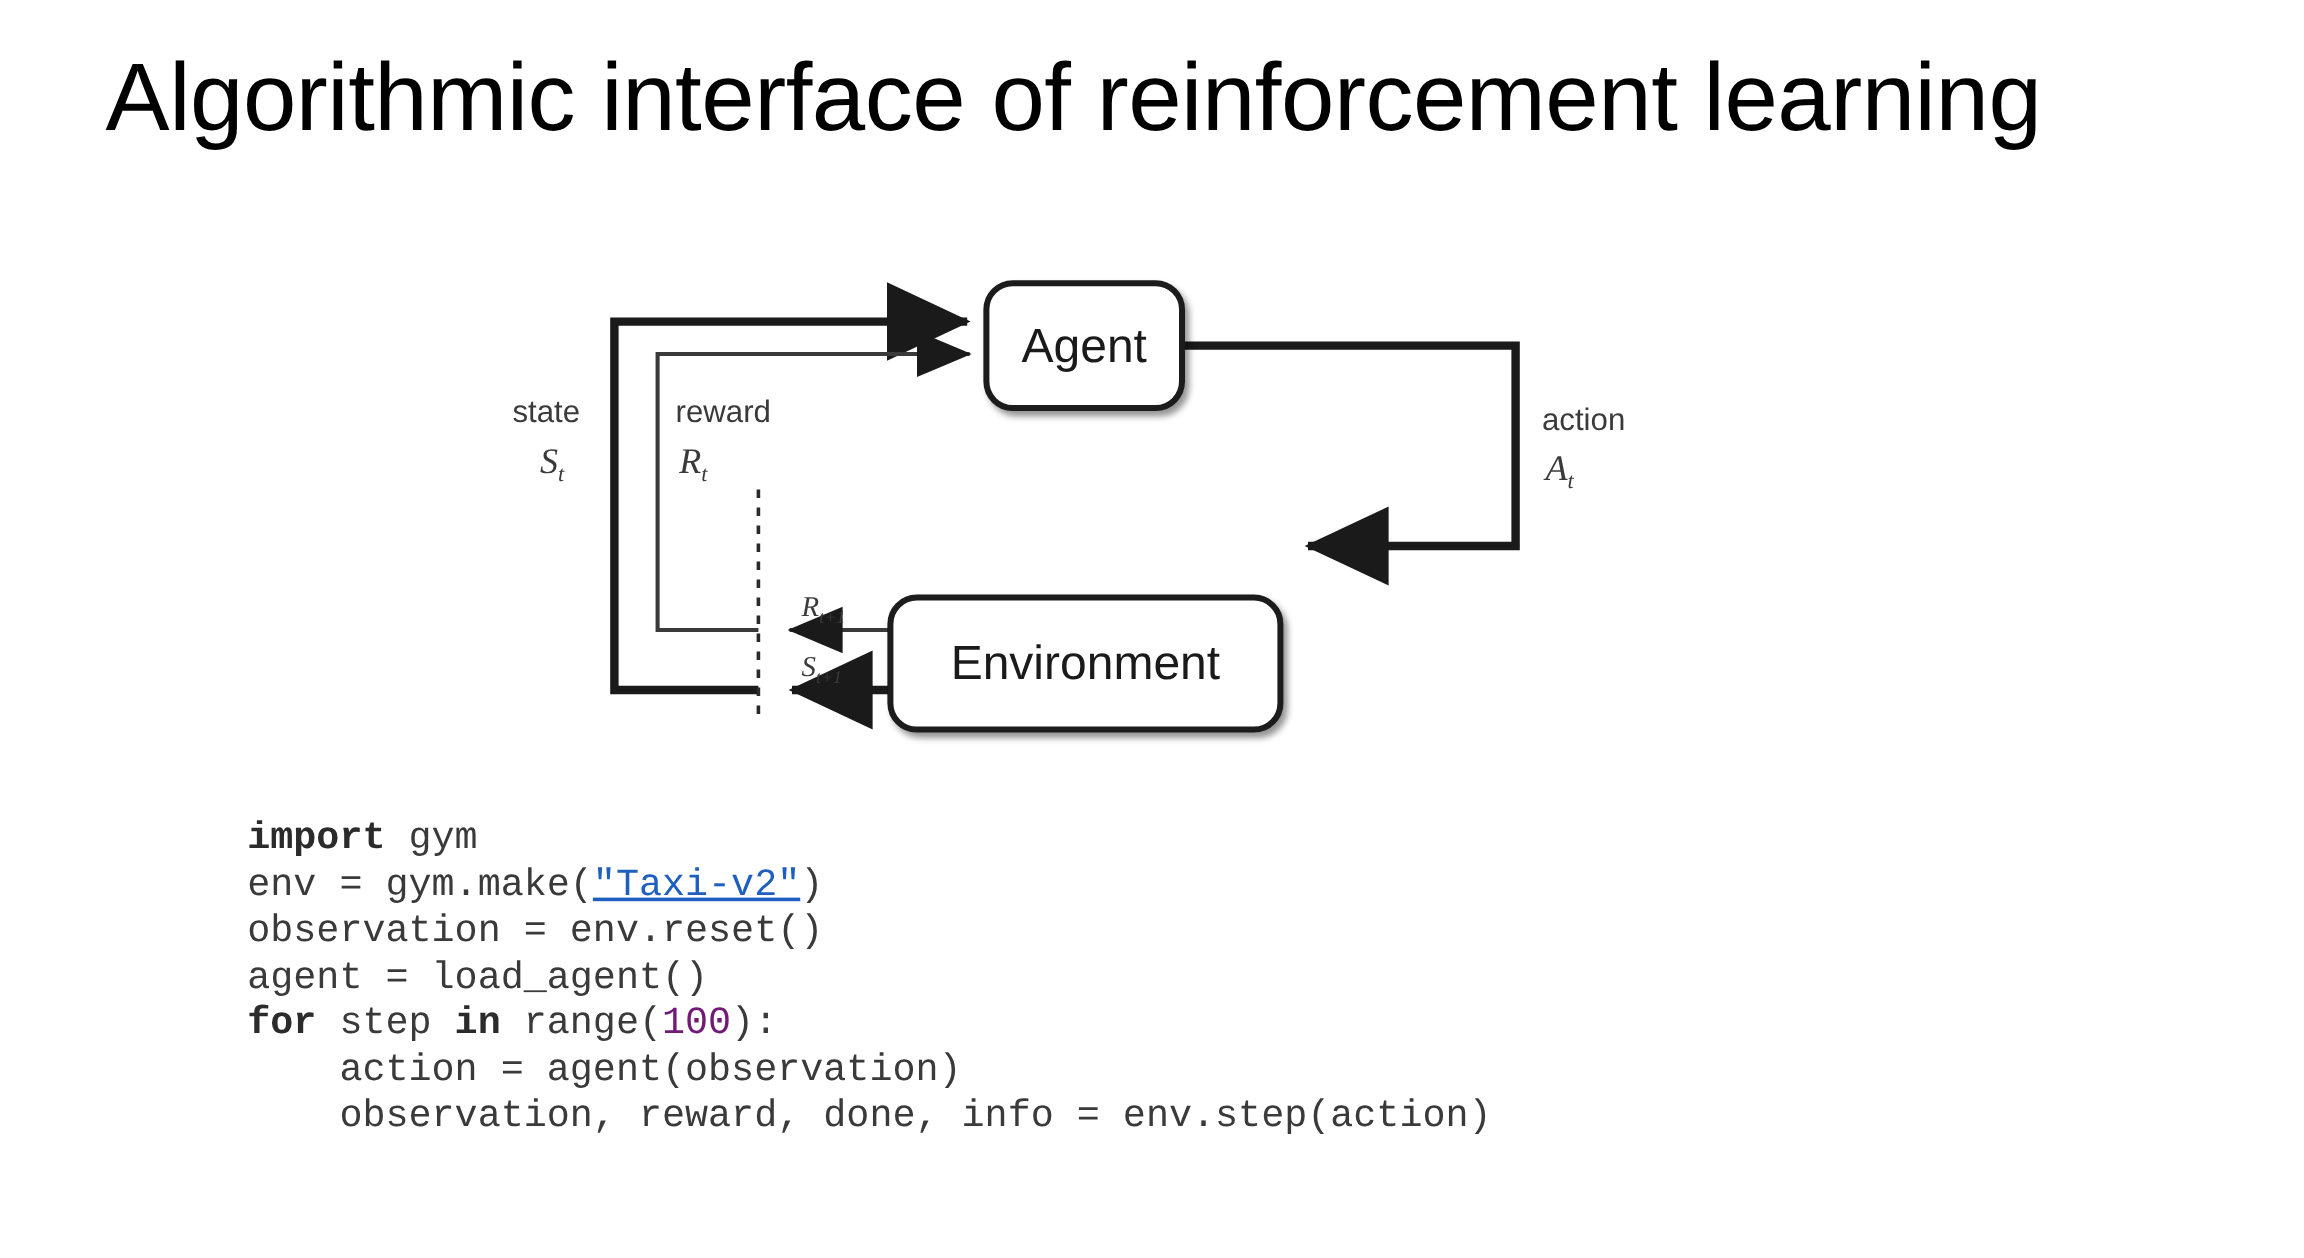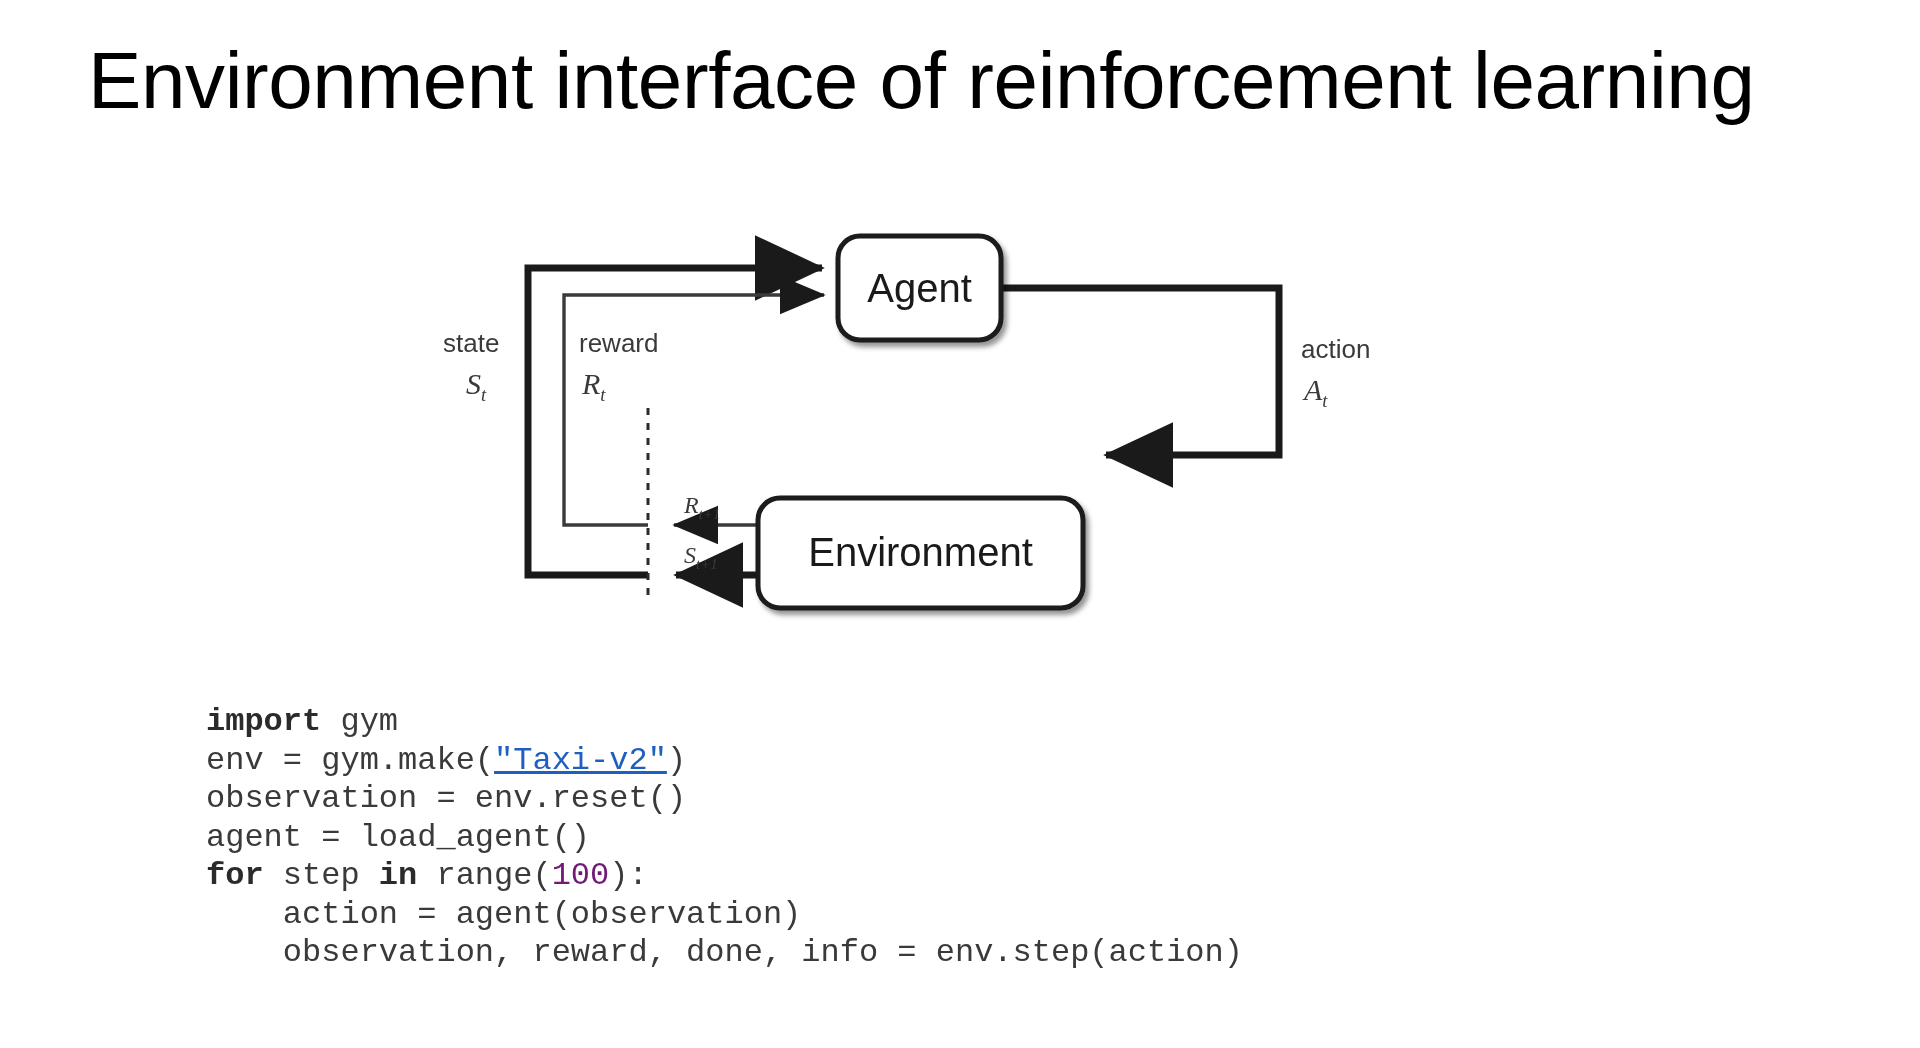--- a/index.html
+++ b/index.html
@@ -27,21 +27,21 @@
     font-weight: 300;
     line-height: 1.12;
     letter-spacing: -0.4px;
     color: #000000;
     white-space: nowrap;
   }
 
   
   #rl-diagram {
     position: absolute;
-    left: 16px;
+    left: 0;
     top: 190px;
     width: 1715px;
     height: 450px;
   }
   #rl-diagram svg {
     display: block;
   }
   .dg-box-label {
     font-family: "Liberation Sans", sans-serif;
     font-size: 40px;
@@ -65,21 +65,21 @@
     fill: #3a3a3a;
   }
   .dg-sub {
     font-size: 0.62em;
   }
 
   
   #code-block {
     position: absolute;
     left: 206px;
-    top: 703px;
+    top: 680px;
     font-family: "Liberation Mono", "DejaVu Sans Mono", monospace;
     font-size: 32px;
     line-height: 38.5px;
     color: #3a3a3a;
     white-space: pre;
     letter-spacing: 0px;
   }
   #code-block .ln {
     display: block;
     white-space: pre;
@@ -96,21 +96,21 @@
   .tok-num {
     color: #701a75;
   }
   .tok-plain {
     color: #3a3a3a;
   }
 </style>
 </head>
 <body>
 
-<div id="slide-title">Environment interface of reinforcement learning</div>
+<div id="slide-title">Algorithmic interface of reinforcement learning</div>
 
 <div id="rl-diagram">
   <svg width="1920" height="450" viewBox="0 0 1920 450" xmlns="http://www.w3.org/2000/svg">
     <defs>
       <marker id="arrow-thick" markerWidth="11" markerHeight="11" refX="9.6" refY="5.5" orient="auto" markerUnits="strokeWidth">
         <path d="M0,0.8 L10,5.5 L0,10.2 z" fill="#1a1a1a"></path>
       </marker>
       <marker id="arrow-thin" markerWidth="15" markerHeight="15" refX="13" refY="7.5" orient="auto" markerUnits="strokeWidth">
         <path d="M0,1.8 L13.5,7.5 L0,13.2 z" fill="#1a1a1a"></path>
       </marker>

